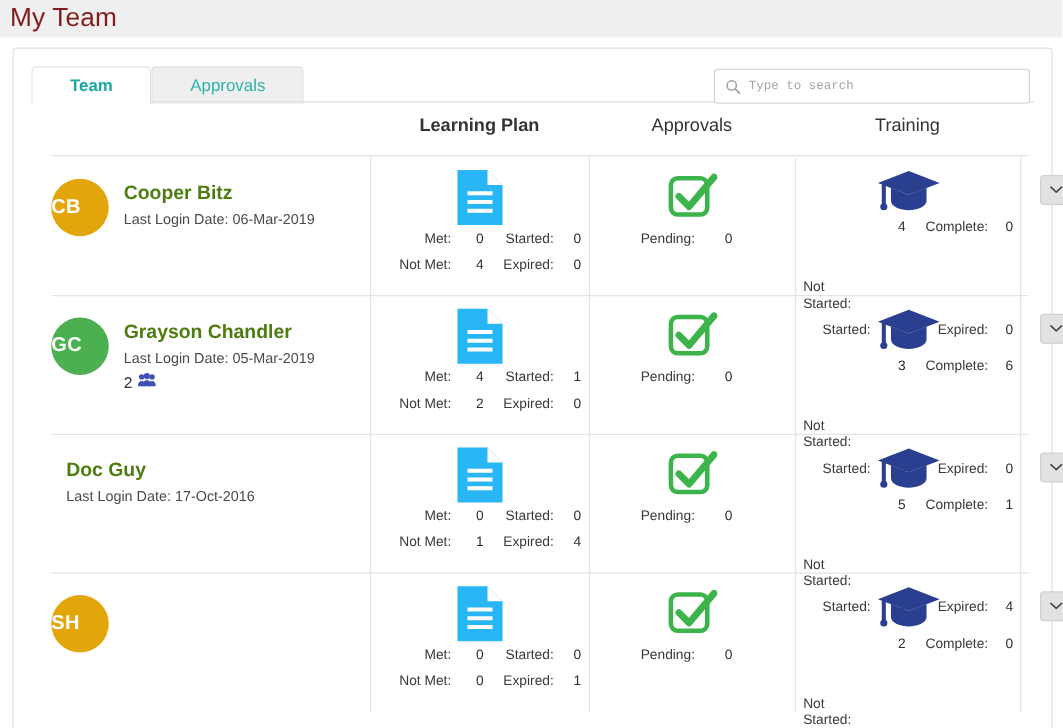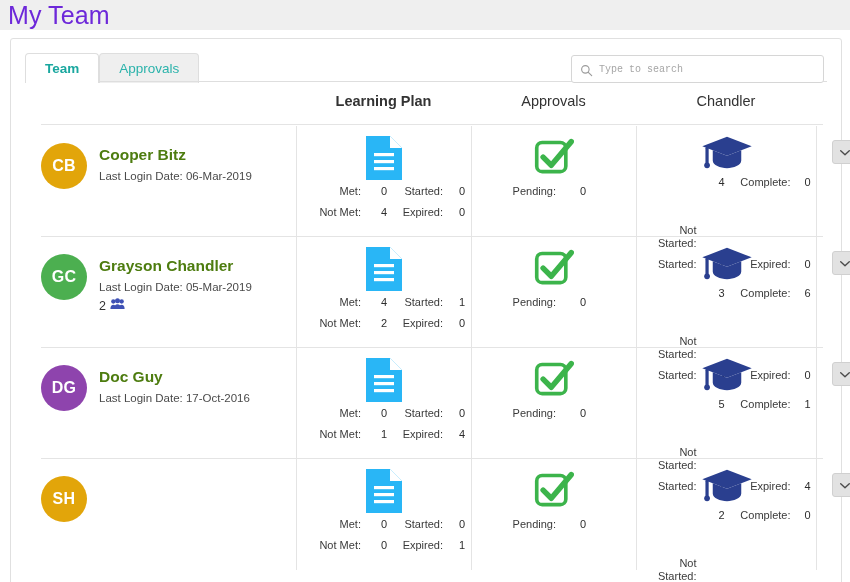--- a/index.html
+++ b/index.html
@@ -12,23 +12,23 @@
 
   
   .page-header {
     height: 30px;
     background: #efefef;
     display: flex;
     align-items: center;
     padding-left: 8px;
   }
   .page-title {
-    font-size: 25px;
+    font-size: 21px;
     font-weight: 400;
-    color: #6d28d9;
+    color: #7f1d1d;
     letter-spacing: .1px;
   }
 
   
   .card {
     position: absolute;
     left: 10px;
     top: 38px;
     width: 832px;
     min-height: 560px;
@@ -43,21 +43,21 @@
     height: 42px;
     padding: 13px 14px 0 14px;
   }
   .tabs {
     display: flex;
     align-items: flex-end;
     height: 30px;
   }
   .tab {
     height: 30px;
-    padding: 0 19px;
+    padding: 0 30px;
     display: flex;
     align-items: center;
     font-size: 13.5px;
     color: #20b2aa;
     border: 1px solid #dedede;
     border-bottom: none;
     border-radius: 4px 4px 0 0;
     background: #efefef;
     cursor: pointer;
     position: relative;
@@ -147,21 +147,21 @@
     align-items: flex-start;
     padding-top: 17px;
   }
   .avatar {
     width: 46px; height: 46px;
     border-radius: 50%;
     flex: 0 0 46px;
     color: #fff;
     display: flex;
     align-items: center;
-    justify-content: center;
+    justify-content: flex-start;
     font-size: 16px;
     font-weight: bold;
     letter-spacing: .3px;
   }
   .person-info { padding-left: 12px; padding-top: 2px; }
   .person-name {
     font-size: 15.5px;
     font-weight: bold;
     color: #4d7c0f;
     line-height: 20px;
@@ -217,21 +217,21 @@
     grid-template-columns: 58px 26px 56px 22px;
   }
   .stat-grid.tr {
     grid-template-columns: 54px 28px 66px 20px;
   }
   .stat-grid.one {
     grid-template-columns: 58px 30px;
   }
   .lbl { text-align: right; line-height: 13px; }
   .val { text-align: right; line-height: 13px; color: #2d2d2d; }
-  .lbl-wrap { text-align: right; line-height: 13px; margin-top: 48px; }
+  .lbl-wrap { text-align: left; line-height: 13px; margin-top: 48px; }
 
   .chev-btn {
     width: 26px; height: 24px;
     background: #e2e2e2;
     border: 1px solid #d0d0d0;
     border-radius: 3px;
     display: flex;
     align-items: center;
     justify-content: center;
     cursor: pointer;
@@ -264,21 +264,21 @@
           <line x1="10.2" y1="10.2" x2="14.4" y2="14.4" stroke="#9b9b9b" stroke-width="1.4" stroke-linecap="round"></line>
         </svg>
       </span>
       <input class="search-input" type="text" placeholder="Type to search" style="">
     </div>
   </div>
 
   <div class="col-headers">
     <div class="col-head ch-lp">Learning Plan</div>
     <div class="col-head ch-ap">Approvals</div>
-    <div class="col-head ch-tr">Chandler</div>
+    <div class="col-head ch-tr">Training</div>
     <div class="head-rule"></div>
   </div>
 
   <div class="rows" id="rows">
       <div class="row">
         <div class="person">
           <div class="avatar" style="background:#e2a50a">
             <span>CB</span>
           </div>
           <div class="person-info">
@@ -424,23 +424,20 @@
         <div class="cell-ac">
           <div class="chev-btn">
             <span><svg viewBox="0 0 14 10" width="12" height="9">
                 <path d="M2 3 L7 7.6 L12 3" fill="none" stroke="#4a4a4a" stroke-width="1.6" stroke-linecap="round" stroke-linejoin="round"></path>
               </svg></span>
           </div>
         </div>
       </div>
       <div class="row">
         <div class="person">
-          <div class="avatar" style="background:#8e44ad">
-            <span>DG</span>
-          </div>
           <div class="person-info">
             <div class="person-name">Doc Guy</div>
             <div class="person-login">Last Login Date: 17-Oct-2016</div>
           </div>
         </div>
         <div class="cell cell-lp">
           <div class="cell-icon">
             <svg viewBox="0 0 40 46" width="40" height="46">
               <path d="M2 1 H26 L38 13 V45 H2 Z" fill="#29b6f6"></path>
               <path d="M26 1 L38 13 H26 Z" fill="#ffffff"></path>

